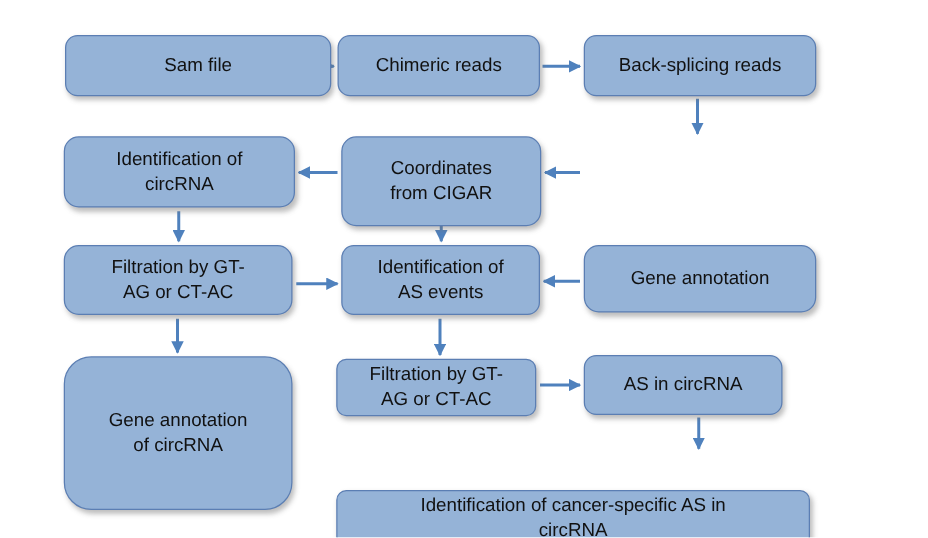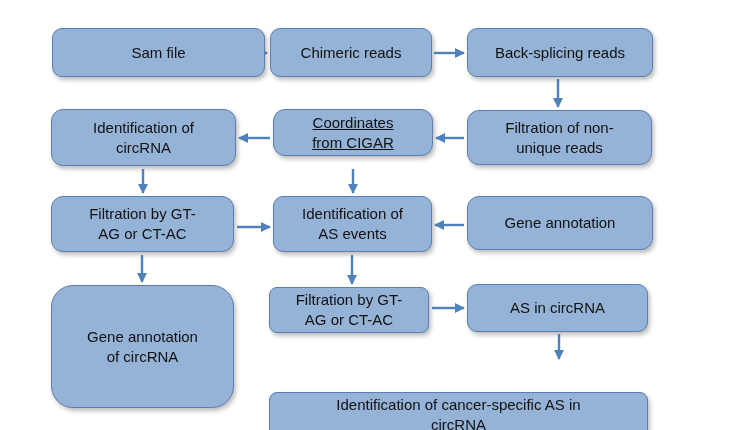--- a/index.html
+++ b/index.html
@@ -29,28 +29,28 @@
     font-size:15px;line-height:20px;
     white-space:pre-line;
     box-shadow:2px 3px 4px rgba(110,110,110,0.45);
   }
   .node .label{display:block;}
   
   .n-sam              {left:52px;  top:28px;  width:213px; height:49px;}
   .n-chimeric         {left:270px; top:28px;  width:162px; height:49px;}
   .n-backsplicing     {left:467px; top:28px;  width:186px; height:49px;}
   .n-ident-circ       {left:51px;  top:109px; width:185px; height:57px; border-radius:12px;}
-  .n-coords           {left:273px; top:109px; width:160px; height:47px; border-radius:12px;text-decoration:underline;}
+  .n-coords           {left:273px; top:109px; width:160px; height:72px; border-radius:12px;}
   .n-filt-nonunique   {left:467px; top:110px; width:185px; height:55px; border-radius:12px;}
   .n-filt-gtag1       {left:51px;  top:196px; width:183px; height:56px; border-radius:12px;}
   .n-ident-as         {left:273px; top:196px; width:159px; height:56px;}
   .n-gene-annot       {left:467px; top:196px; width:186px; height:54px; border-radius:12px;}
   .n-gene-annot-circ  {left:51px;  top:285px; width:183px; height:123px; border-radius:22px;}
   .n-filt-gtag2       {left:269px; top:287px; width:160px; height:46px; border-radius:8px;}
-  .n-as-circ          {left:467px; top:284px; width:181px; height:48px;}
+  .n-as-circ          {left:467px; top:284px; width:159px; height:48px;}
   .n-ident-cancer     {left:269px; top:362px; width:379px; height:46px; border-radius:8px;margin-top:30px;}
   svg.arrows{
     position:absolute;left:0;top:0;
     width:742px;height:430px;
     pointer-events:none;
   }
   .arrow-line{stroke:var(--arrow);stroke-width:2.4;fill:none;}
   .arrow-head{fill:var(--arrow);}
 </style>
 </head>
@@ -89,24 +89,20 @@
     <span class="label">Chimeric reads</span>
   </div>
   <div class="node n-ident-circ">
     <span class="label">Identification of
 circRNA</span>
   </div>
   <div class="node n-coords">
     <span class="label">Coordinates
 from CIGAR</span>
   </div>
-  <div class="node n-filt-nonunique">
-    <span class="label">Filtration of non-
-unique reads</span>
-  </div>
   <div class="node n-filt-gtag1">
     <span class="label">Filtration by GT-
 AG or CT-AC</span>
   </div>
   <div class="node n-ident-as">
     <span class="label">Identification of
 AS events</span>
   </div>
   <div class="node n-gene-annot">
     <span class="label">Gene annotation</span>

